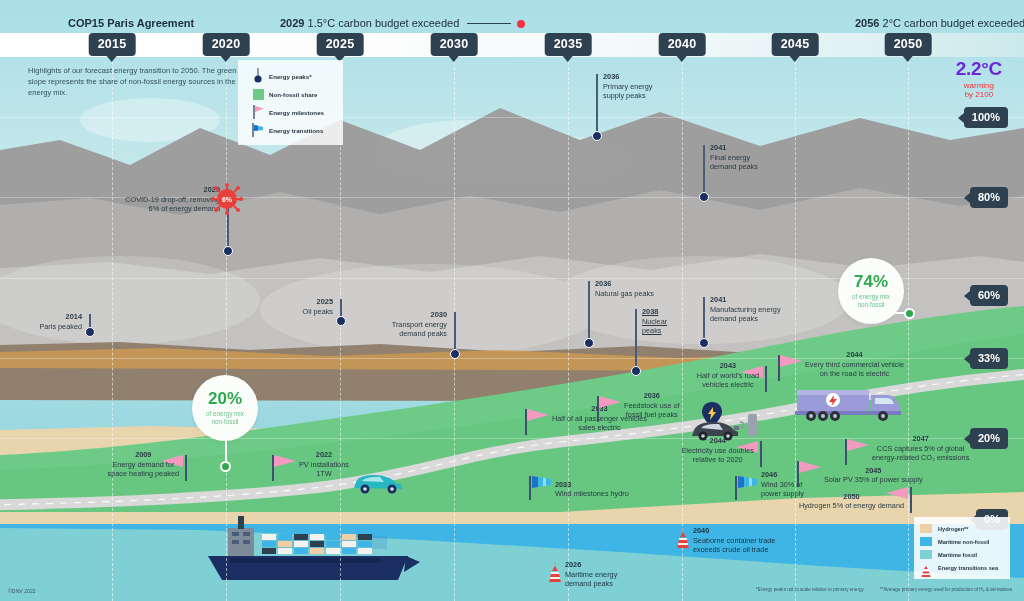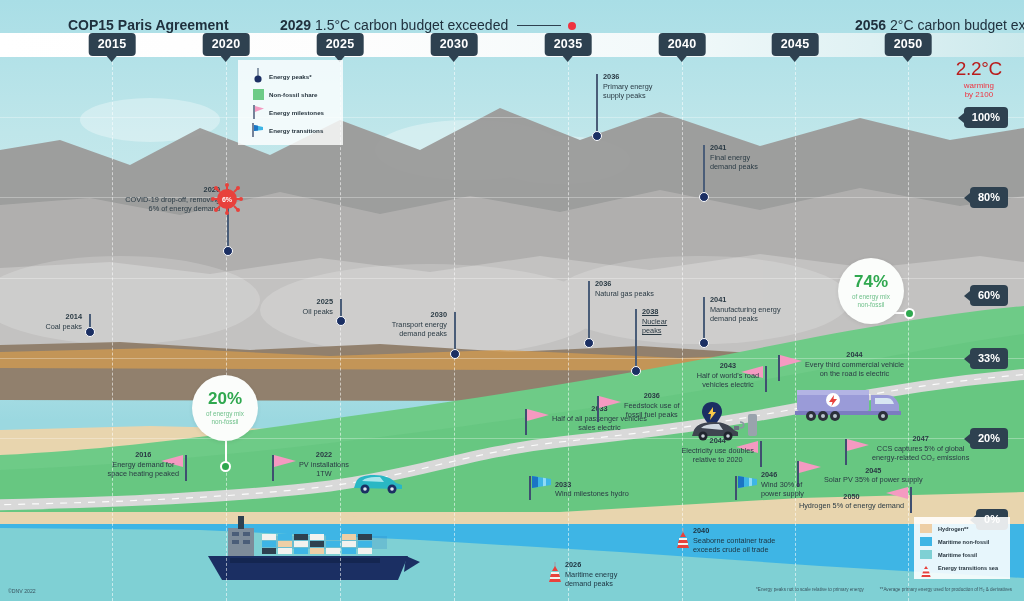--- a/index.html
+++ b/index.html
@@ -36,21 +36,21 @@
     border-left: 5px solid transparent; border-right: 5px solid transparent;
     border-top: 6px solid #2e4150;
   }
   .year-guide {
     position: absolute; top: 57px; width: 1px; height: 544px;
     border-left: 1px dashed rgba(255,255,255,.55); z-index: 6;
   }
 
   
   .top-note {
-    position: absolute; top: 17px; font-size: 14px; color: #20313e;
+    position: absolute; top: 17px; font-size: 11px; color: #20313e;
     white-space: nowrap; z-index: 45;
   }
   .top-note b { font-weight: 700; }
   .note-line { display:inline-block; width: 44px; height:1px; background:#2e4150; vertical-align: middle; margin: 0 3px 2px 5px; }
   .red-dot { display:inline-block; width:8px; height:8px; border-radius:50%; background:#ef3340; vertical-align:middle; }
 
   
   #title-block { position: absolute; left: 28px; top: 60px; z-index: 45; width: 215px; }
   #main-title { font-size: 18.5px; color: #2e4150; letter-spacing: .4px; font-weight: 400; }
   #subtitle { font-size: 7.6px; color: #33505e; line-height: 1.45; margin-top: 5px; }
@@ -61,21 +61,21 @@
     background: rgba(255,255,255,.80); padding: 7px 7px 6px 9px;
   }
   .leg-row { display: flex; align-items: center; height: 18px; }
   .leg-sym { width: 22px; display: flex; align-items: center; justify-content: center; }
   .leg-txt { font-size: 6.2px; font-weight: 700; color: #25333d; }
 
   
   #warming {
     position: absolute; right: 22px; top: 58px; text-align: center; z-index: 45;
   }
-  #warming .big { font-size: 19px; color: #b91c1c; font-weight: 400; letter-spacing: -.3px; }
+  #warming .big { font-size: 19px; color: #6d28d9; font-weight: 700; letter-spacing: -.3px; }
   #warming .sml { font-size: 8px; color: #ef3340; line-height: 1.15; margin-top: 1px; }
 
   
   .pct-chip {
     position: absolute; right: 16px; background: #2e4150; color: #fff;
     font-size: 11px; font-weight: 700; padding: 4px 8px 5px; border-radius: 4px; z-index: 38;
   }
   .pct-chip::before {
     content: ""; position: absolute; right: 100%; top: 50%; transform: translateY(-50%);
     border-top: 5px solid transparent; border-bottom: 5px solid transparent;
@@ -282,20 +282,21 @@
   <div class="top-note" style="left:855px">
     <b>2056</b>
     <span>2°C carbon budget exceeded</span>
     <svg width="36" height="10" style="vertical-align:middle">
       <path d="M0,6 L8,6 L11,2 L14,9 L17,3 L20,6 L34,6" stroke="#2e4150" stroke-width="1" fill="none"></path>
     </svg>
     
   </div>
 
   <div id="title-block">
+    <div id="subtitle">Highlights of our forecast energy transition to 2050. The green slope represents the share of non-fossil energy sources in the energy mix.</div>
   </div>
 
   <div id="legend-box">
     <div class="leg-row">
       <span class="leg-sym">
         <svg width="8" height="16">
             <line x1="4" y1="0" x2="4" y2="8" stroke="#4a5d78" stroke-width="1.2"></line>
             <circle cx="4" cy="11" r="3.6" fill="#1b2f63"></circle>
           </svg>
       </span>
@@ -355,21 +356,21 @@
       </div>
       <div class="bubble-stem" style="left: 861px; top: 324px;"></div>
       <div class="bubble-stem" style="left: 861px; top: 312px; width: 48px; height: 2px;"></div>
       <div class="bubble-node" style="left: 904px; top: 307.5px;"></div>
     </div>
 
   <div id="peaks">
       <div class="peak" style="left: 89px; top: 314px; height: 18px;">
         <div class="stem" style="height: 18px;"></div>
         <div class="dot"></div>
-        <div class="lbl lbl-left" style="top: -2px; text-align: right;"><b>2014</b><span>Coal peaks</span></div>
+        <div class="lbl lbl-left" style="top: -2px; text-align: right;"><b>2014</b><span>Paris peaked</span></div>
       </div>
       <div class="peak" style="left: 227px; top: 189px; height: 62px;">
         <div class="stem" style="height: 62px;"></div>
         <div class="dot"></div>
         <div class="lbl lbl-left" style="top: -4px;"><b>2020</b><span>COVID-19 drop-off, removing<br>6% of energy demand</span></div>
       </div>
       <div class="peak" style="left: 340px; top: 299px; height: 22px;">
         <div class="stem" style="height: 22px;"></div>
         <div class="dot"></div>
         <div class="lbl lbl-left" style="top: -2px;"><b>2025</b><span>Oil peaks</span></div>
@@ -428,21 +429,21 @@
         <circle cx="6" cy="28" r="2"></circle>
     </g>
     <circle cx="17" cy="17" r="10" fill="#e8413c"></circle>
     <text x="17" y="20" font-size="7" fill="#fff" text-anchor="middle" font-family="Liberation Sans, sans-serif" font-weight="700">6%</text>
   </svg>
 
   <div id="flags">
       <div class="flag" style="left: 185px; top: 455px; height: 26px;">
         <div class="pole"></div>
         <div class="cloth" style="left: auto; right: 2px; border-left: none; border-right: 22px solid rgb(244, 154, 193);"></div>
-        <div class="ftxt ftxt-left"><b>2016</b><span>Energy demand for<br>space heating peaked</span></div>
+        <div class="ftxt ftxt-left"><b>2009</b><span>Energy demand for<br>space heating peaked</span></div>
       </div>
       <div class="flag" style="left: 272px; top: 455px; height: 26px;">
         <div class="pole"></div>
         <div class="cloth"></div>
         <div class="ftxt ftxt-right"><b>2022</b><span>PV installations<br>1TW</span></div>
       </div>
       <div class="flag" style="left: 525px; top: 409px; height: 26px;">
         <div class="pole"></div>
         <div class="cloth"></div>
         <div class="ftxt ftxt-right"><b>2033</b><span>Half of all passenger vehicles<br>sales electric</span></div>

